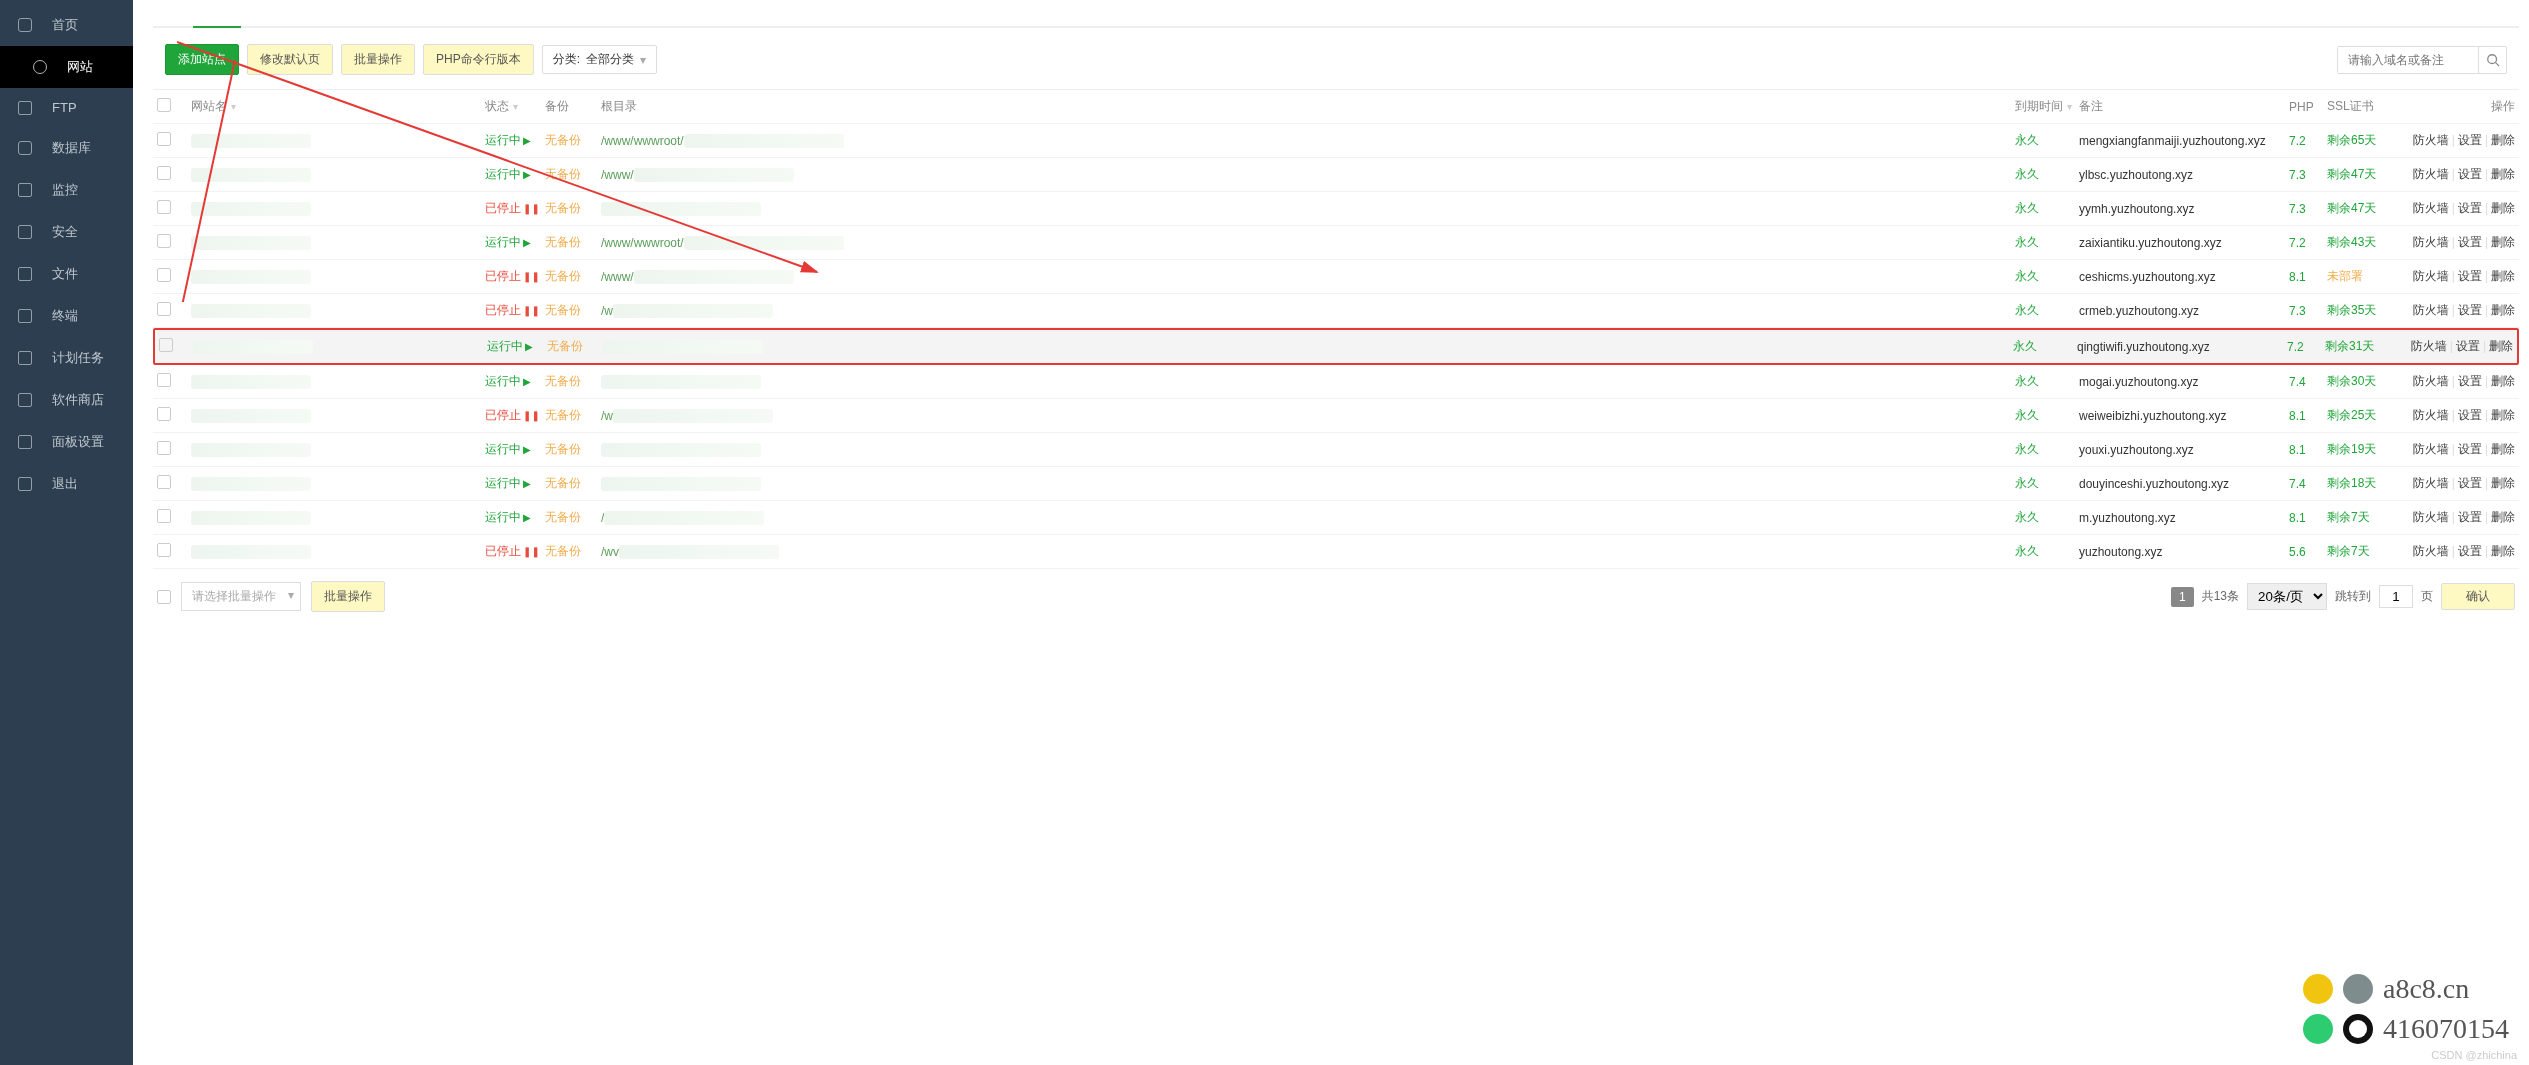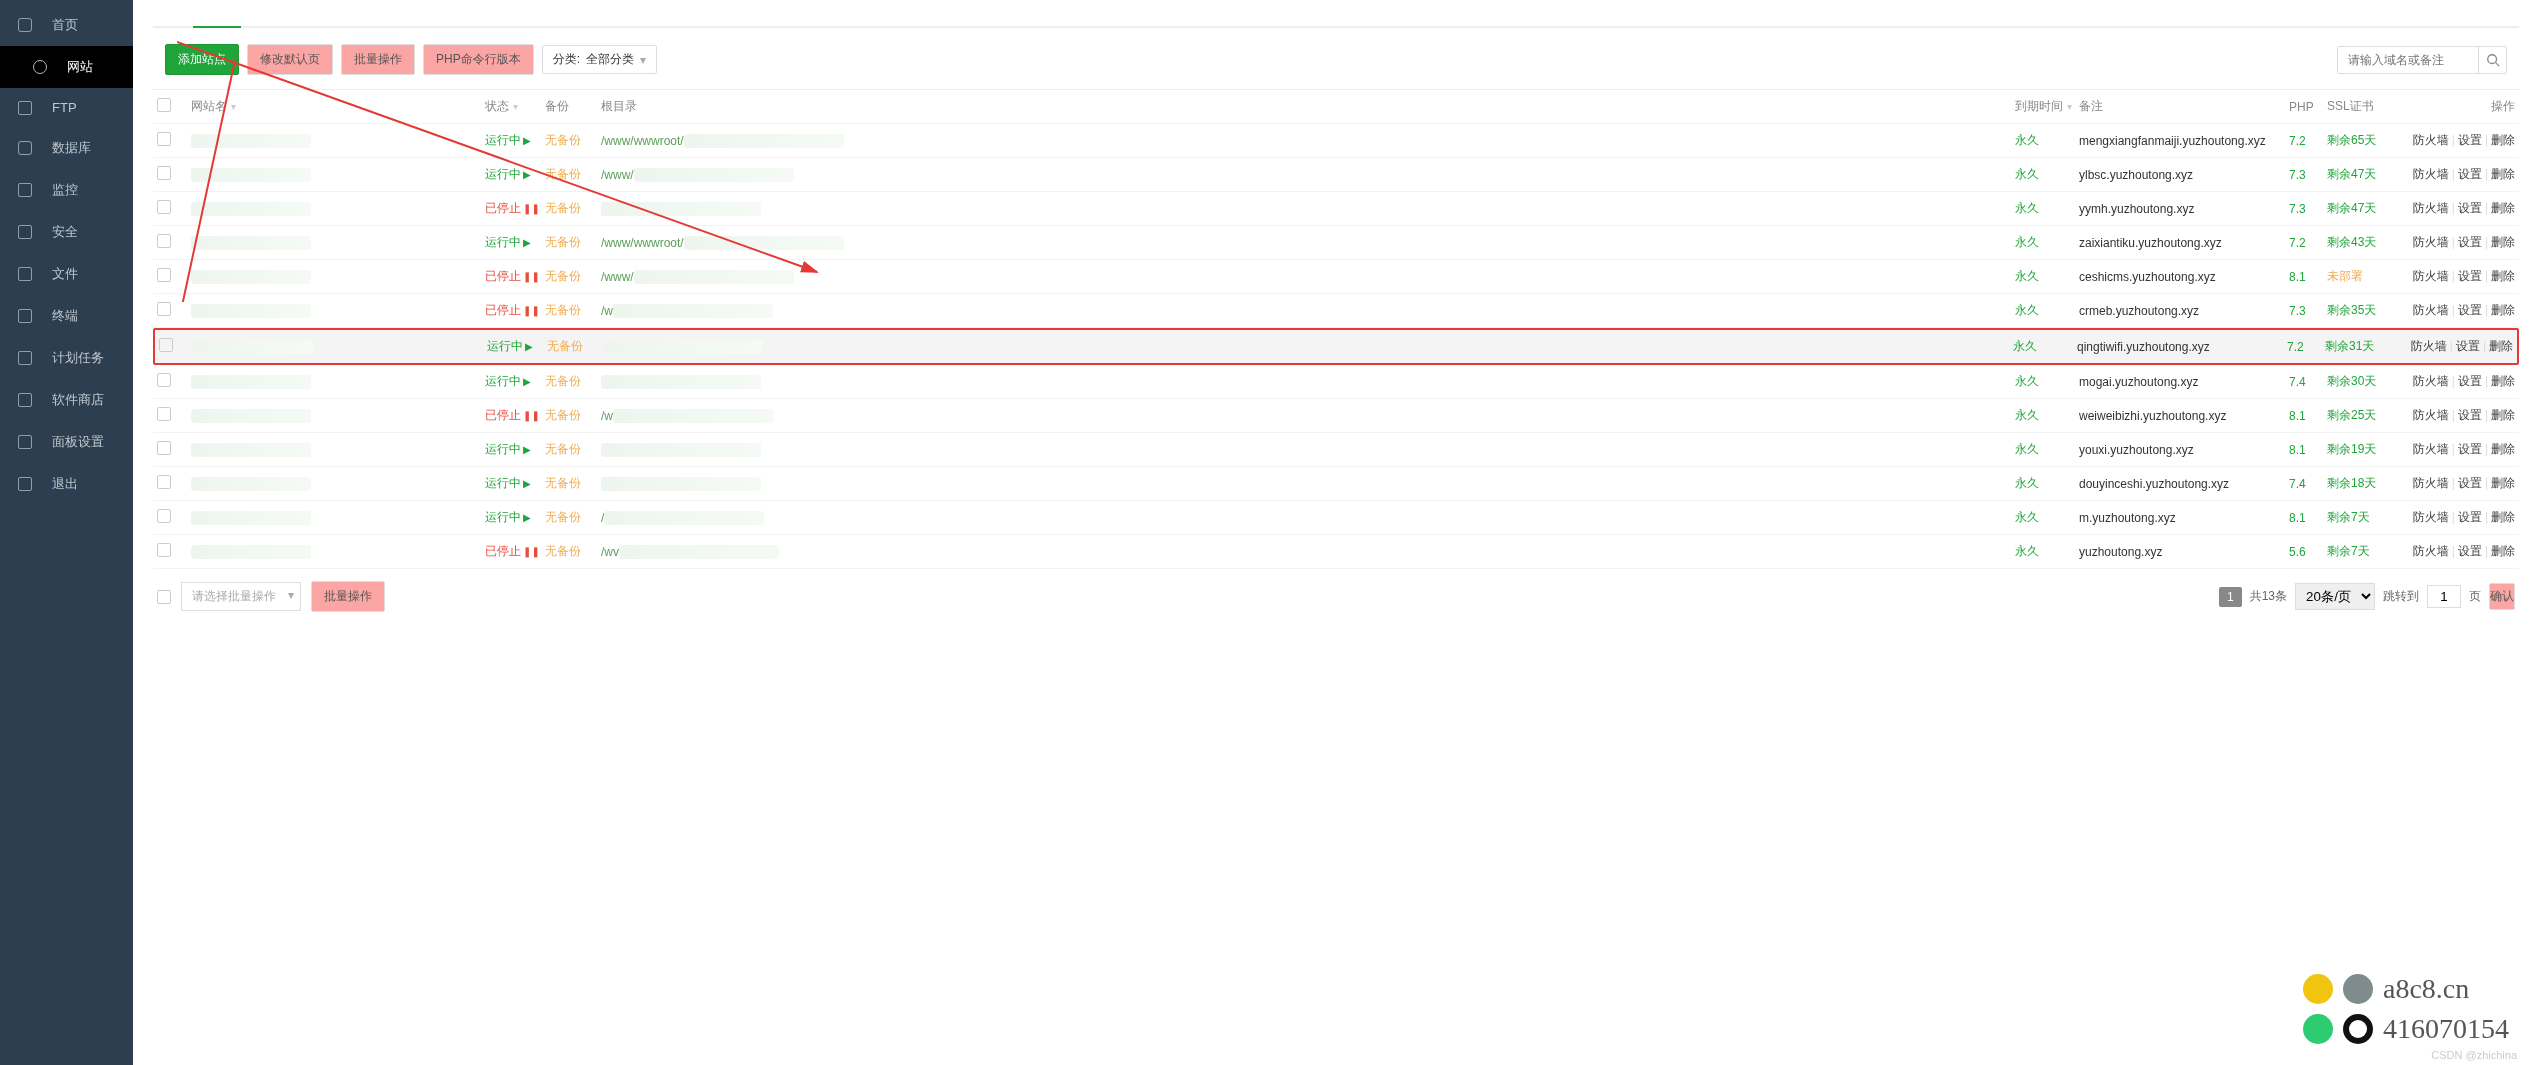--- a/index.html
+++ b/index.html
@@ -15,21 +15,21 @@
 .ico.globe { border-radius: 50%; }
 .ico.db { border-radius: 3px; }
 .ico.term { border-radius: 2px; }
 
 
 .main { flex: 1; padding: 0 10px 30px 20px; position: relative; }
 .tabs-line { height: 28px; border-bottom: 2px solid #eee; margin-bottom: 10px; position: relative; }
 .tabs-line .tab-ind { position: absolute; left: 40px; bottom: -2px; width: 48px; height: 2px; background: #20a53a; }
 
 .toolbar { display: flex; align-items: center; gap: 8px; padding: 6px 12px 14px; }
-.btn { display: inline-block; padding: 6px 12px; border: 1px solid #ddd; border-radius: 2px; background: #fca5a5; cursor: pointer; color: #555; font-size: 12px; }
+.btn { display: inline-block; padding: 6px 12px; border: 1px solid #ddd; border-radius: 2px; background: #fef9c3; cursor: pointer; color: #555; font-size: 12px; }
 .btn.primary { background: #20a53a; border-color: #1d9634; color: #fff; }
 .select-cat { display: flex; align-items: center; gap: 6px; padding: 5px 10px; border: 1px solid #ddd; border-radius: 2px; cursor: pointer; }
 .spacer { flex: 1; }
 .search-wrap { display: flex; border: 1px solid #ddd; border-radius: 2px; }
 .search-wrap input { border: none; outline: none; padding: 6px 10px; width: 140px; font-size: 12px; }
 .search-wrap .sbtn { width: 28px; display: flex; align-items: center; justify-content: center; border-left: 1px solid #ddd; cursor: pointer; color: #888; }
 
 
 .grid { border-top: 1px solid #eee; }
 .hdr, .row { display: flex; align-items: center; padding: 8px 4px; border-bottom: 1px solid #f2f2f2; font-size: 12px; }
@@ -351,21 +351,21 @@
       <span class="batch-sel">请选择批量操作</span>
       <span class="btn">批量操作</span>
       <span class="spacer"></span>
       <span class="pg-box">
         <span class="pg-cur">1</span>
         <span>共13条</span>
         <select class="pg-sel"><option>20条/页</option></select>
         <span>跳转到</span>
         <input class="pg-input" value="1" style="">
         <span>页</span>
-        <span class="btn" style="padding:4px 0">确认</span>
+        <span class="btn" style="padding:4px 24px">确认</span>
       </span>
     </div>
 
   </div>
 </div>
 
 <div class="wm">
   <div class="wm-row">
     <span class="wm-badge wm-y"></span>
     <span class="wm-badge wm-gr"></span>

